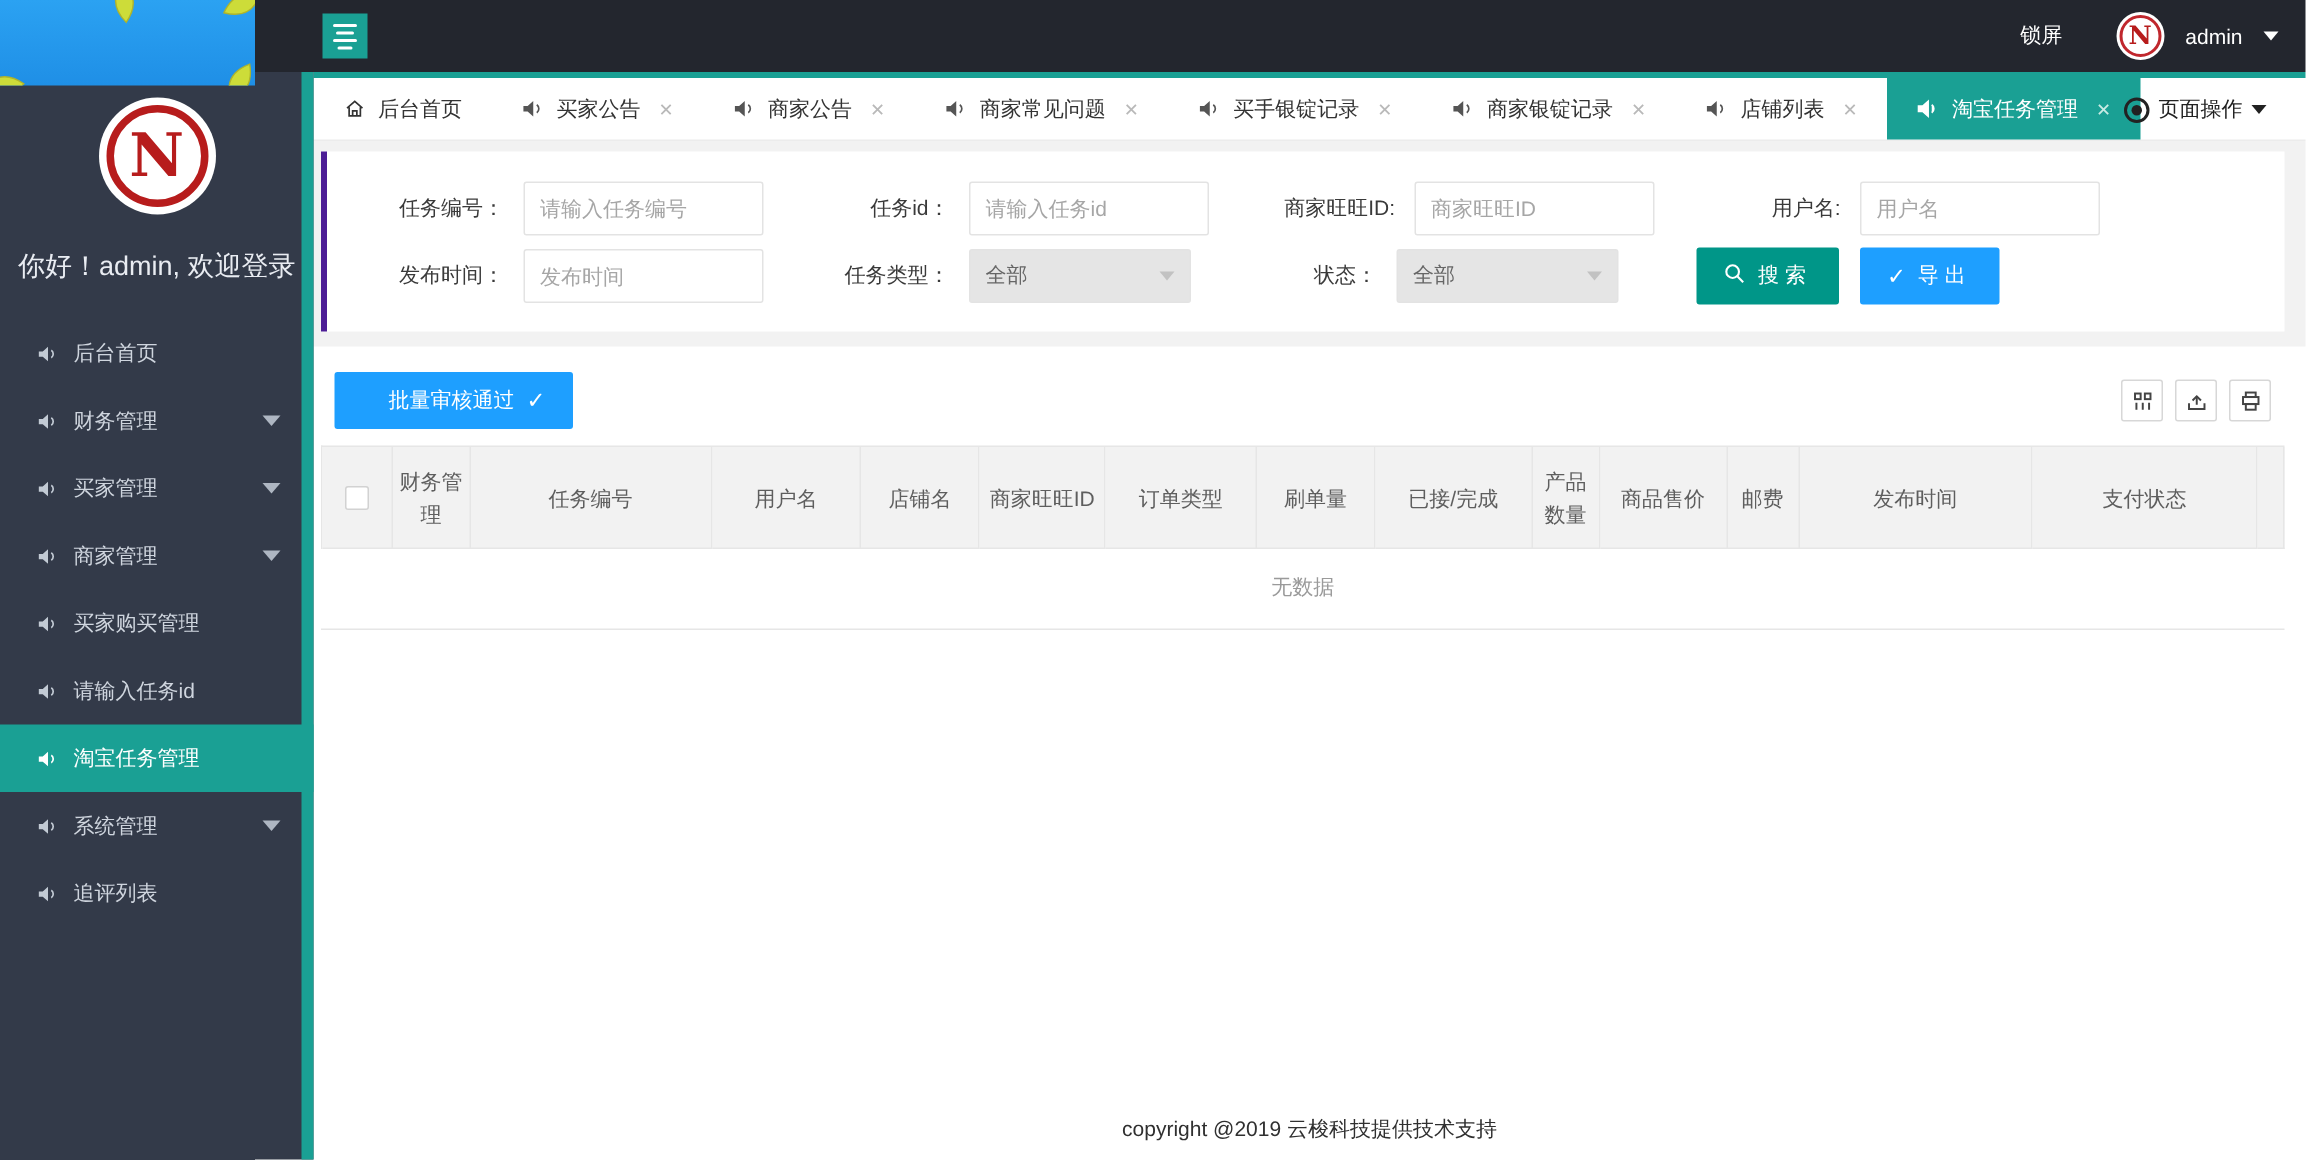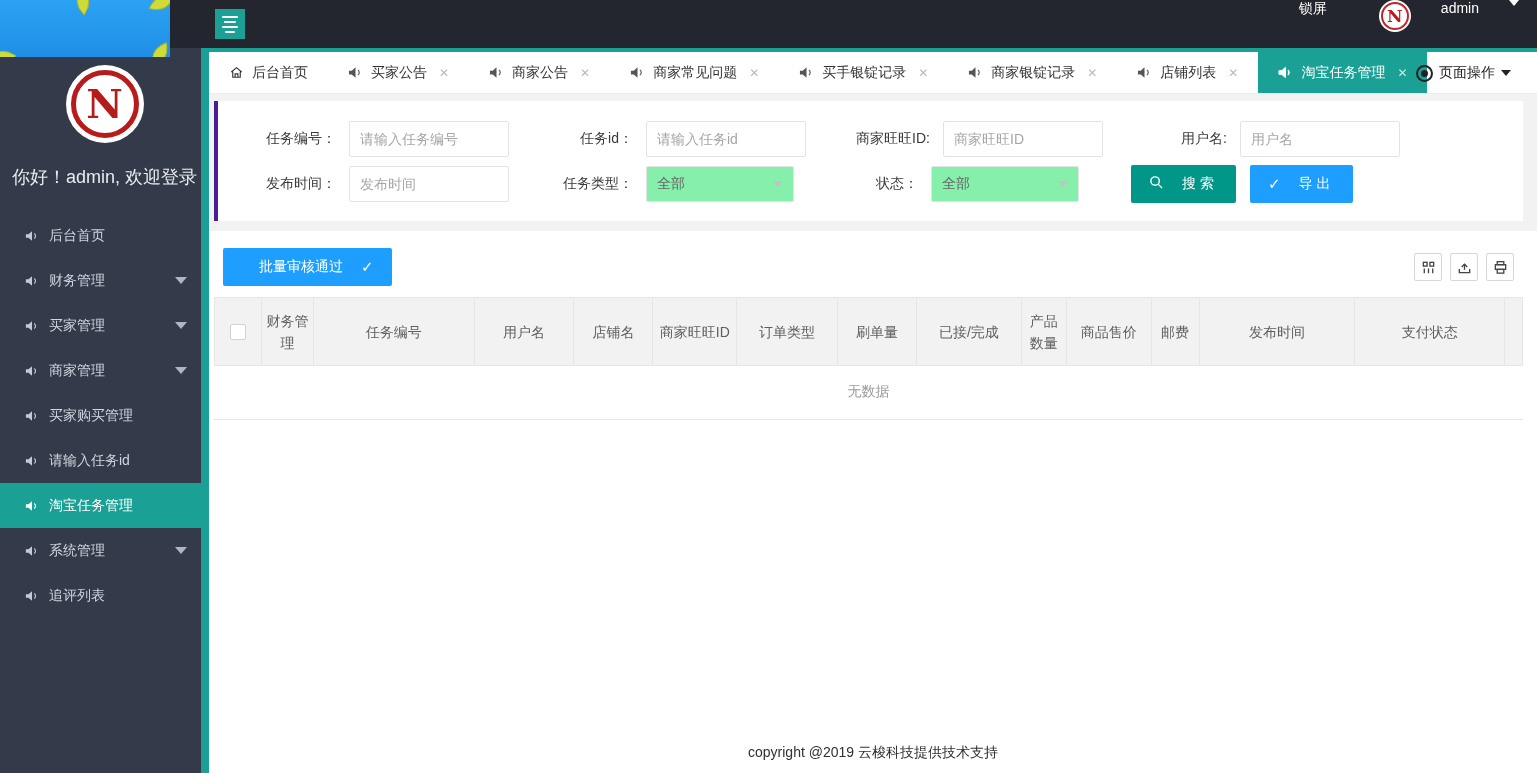--- a/index.html
+++ b/index.html
@@ -6,21 +6,21 @@
   html,body { width:1537px; height:773px; overflow:hidden;
     font-family:"Liberation Sans","DejaVu Sans",sans-serif; font-size:14px; color:#333; background:#fff; }
 
   
   .topbar { position:absolute; left:0; top:0; right:0; height:48px; background:#23262e; z-index:5; }
   .hamburger { position:absolute; left:215px; top:9px; width:30px; height:30px; background:#1aa094;
     display:flex; flex-direction:column; justify-content:center; align-items:center; gap:3px; cursor:pointer; }
   .hamburger i { display:block; height:2px; background:#fff; border-radius:1px; }
   .hamburger i:nth-child(1){width:16px;} .hamburger i:nth-child(2){width:12px;}
   .hamburger i:nth-child(3){width:16px;} .hamburger i:nth-child(4){width:10px;}
-  .topbar-right { position:absolute; right:18px; top:0; height:48px; display:flex; align-items:flex-start; gap:30px; color:#fff; }
+  .topbar-right { position:absolute; right:18px; top:0; height:48px; display:flex; align-items:center; gap:14px; color:#fff; }
   .lock-label { margin-right:22px; cursor:pointer; }
   .avatar { width:32px; height:32px; border-radius:50%; background:#fff; display:flex; align-items:center; justify-content:center; position:relative; }
   .avatar .ring { position:absolute; inset:2px; border:2px solid #c0272d; border-radius:50%; }
   .avatar .nletter { font-family:"DejaVu Serif",serif; font-weight:bold; color:#b71c1c; font-size:17px; line-height:1; }
   .caret-down { width:0; height:0; border-left:5px solid transparent; border-right:5px solid transparent; border-top:6px solid #fff; display:inline-block; }
 
   
   .decor { position:absolute; left:0; top:0; width:170px; height:57px; z-index:10;
     background:linear-gradient(180deg,#2ba2f2 0%,#1f8fe6 100%); overflow:hidden; }
   .leaf { position:absolute; width:22px; height:22px; }
@@ -71,25 +71,25 @@
   
   .form-strip { background:#f2f2f2; padding:7px 14px 10px 5px; }
   .form-card { background:#fff; border-left:4px solid #4c1d95; padding:20px 20px 18px 40px; }
   .form-row { display:flex; align-items:center; margin-bottom:8px; }
   .form-row:last-child { margin-bottom:0; }
   .fgroup { display:flex; align-items:center; margin-right:46px; }
   .fgroup label { min-width:78px; text-align:right; margin-right:13px; color:#3a3a3a; white-space:nowrap; }
   .fgroup input { width:160px; height:36px; border:1px solid #e3e3e3; border-radius:2px; padding:0 10px;
     font-size:14px; color:#333; outline:none; font-family:inherit; }
   .fgroup input::placeholder { color:#a6a6a6; }
-  .fake-select { width:148px; height:36px; border:1px solid #e3e3e3; border-radius:2px; background:#86efac;
+  .fake-select { width:148px; height:36px; border:1px solid #e3e3e3; border-radius:2px; background:#e5e5e5;
     display:flex; align-items:center; justify-content:space-between; padding:0 10px; cursor:pointer; color:#666; }
   .fake-select .sel-caret { width:0; height:0; border-left:5px solid transparent; border-right:5px solid transparent; border-top:6px solid #c2c2c2; }
   .btn { border:none; border-radius:2px; color:#fff; font-size:14px; height:38px; padding:0 18px;
-    display:inline-flex; align-items:center; gap:18px; cursor:pointer; font-family:inherit; }
+    display:inline-flex; align-items:center; gap:8px; cursor:pointer; font-family:inherit; }
   .btn-search { background:#009688; letter-spacing:4px; margin-left:6px; }
   .btn-export { background:#1e9fff; letter-spacing:4px; margin-left:14px; }
   .mag svg { width:15px; height:15px; }
   .check-glyph { font-size:15px; letter-spacing:0; }
 
   
   .table-card { margin:6px 14px 0 5px; background:#fff; }
   .card-toolbar { display:flex; align-items:center; justify-content:space-between; padding:11px 9px 11px 9px; }
   .btn-batch { background:#1e9fff; height:38px;padding-left:36px; }
   .tool-icons { display:flex; gap:8px; }

